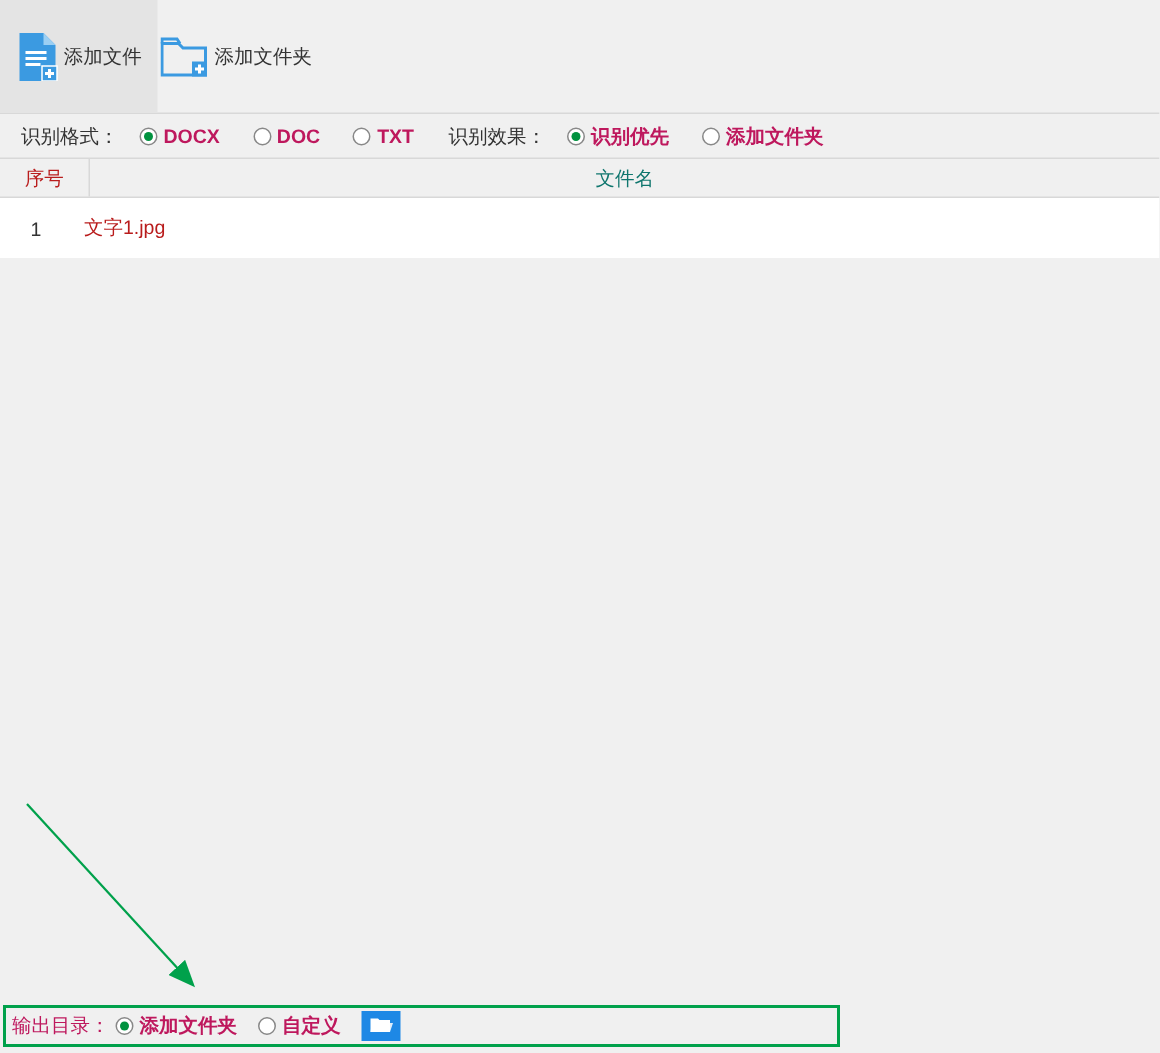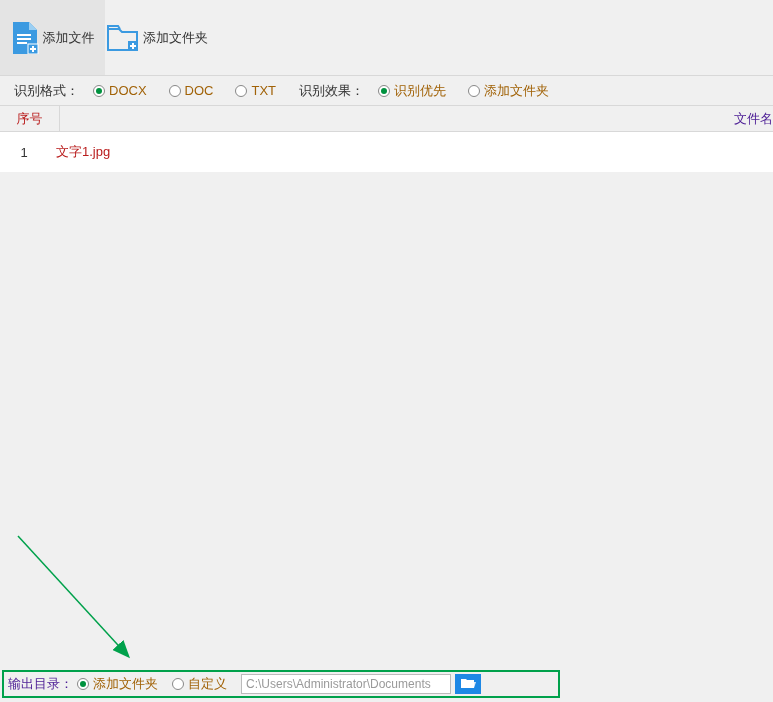--- a/index.html
+++ b/index.html
@@ -70,21 +70,21 @@
   background: #fff;
 }
 .radio.selected .circle::after {
   content: "";
   position: absolute;
   top: 2px; left: 2px;
   width: 6px; height: 6px;
   border-radius: 50%;
   background: #00923f;
 }
-.radio .text { color: #a16207; }
+.radio .text { color: #be185d; font-weight: bold; }
 
 
 .table-header {
   height: 26px;
   background: #f0f0f0;
   display: flex;
   align-items: center;
   border-bottom: 1px solid #d8d8d8;
   position: relative;
 }
@@ -93,22 +93,22 @@
   text-align: center;
   color: #b91c1c;
   border-right: 1px solid #d8d8d8;
   height: 100%;
   display: flex;
   align-items: center;
   justify-content: center;
 }
 .col-name {
   flex: 1;
-  text-align: right;
-  color: #4c1d95;
+  text-align: center;
+  color: #0f766e;
 }
 
 
 .table-body {
   background: #fff;
   height: 40px;
 }
 .row {
   height: 40px;
   display: flex;
@@ -146,21 +146,21 @@
   bottom: 4px;
   width: 558px;
   height: 28px;
   border: 2px solid #00a14b;
   display: flex;
   align-items: center;
   padding-left: 4px;
   gap: 4px;
 }
 .bottom-label {
-  color: #4c1d95;
+  color: #be185d;
 }
 .path-input {
   width: 210px;
   height: 20px;
   border: 1px solid #bbb;
   background: #fff;
   font-size: 12px;
   color: #9a9a9a;
   padding: 0 4px;
   overflow: hidden;
@@ -267,21 +267,20 @@
 
   <span class="radio selected">
     <span class="circle"></span>
     <span class="text">添加文件夹</span>
   </span>
   <span class="radio">
     <span class="circle"></span>
     <span class="text">自定义</span>
   </span>
 
-  <div class="path-input">C:\Users\Administrator\Documents</div>
 
   <div class="browse-btn">
     <span>
       <svg width="16" height="12" viewBox="0 0 16 12">
         <path d="M1 2 L6 2 L7 3 L14 3 L14 11 L1 11 Z" fill="#fff"></path>
         <path d="M2 5 L16 5 L14 11 L1 11 Z" fill="#fff" opacity="0.85"></path>
       </svg>
     </span>
   </div>
 </div>

